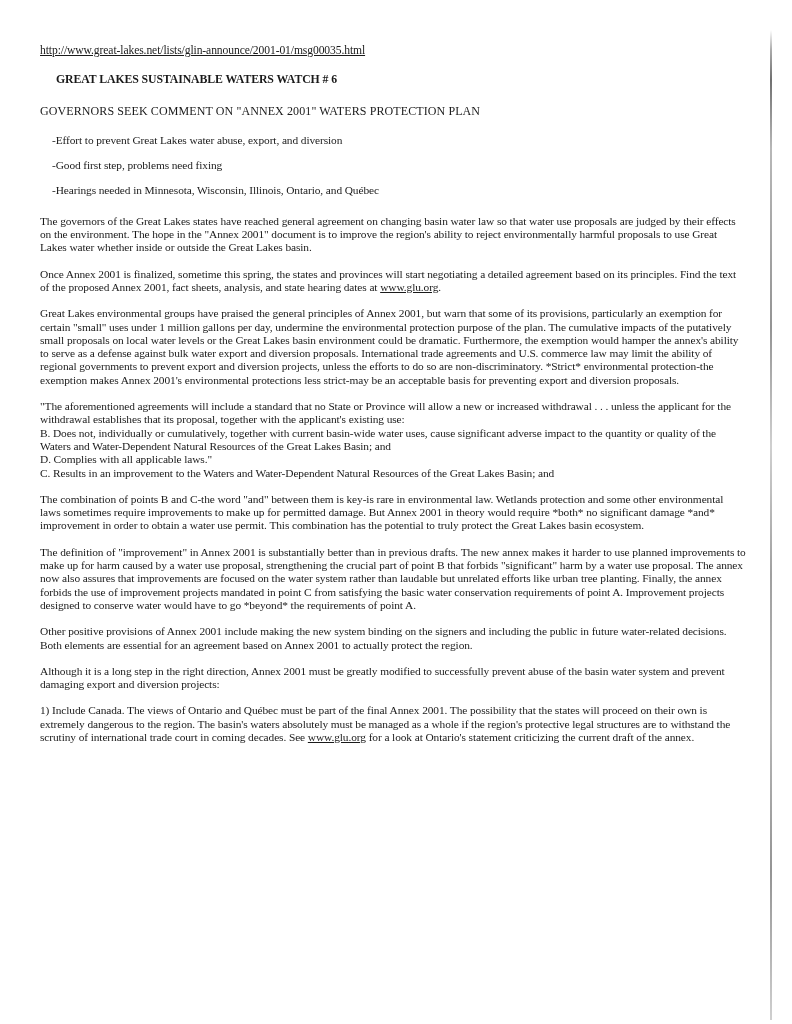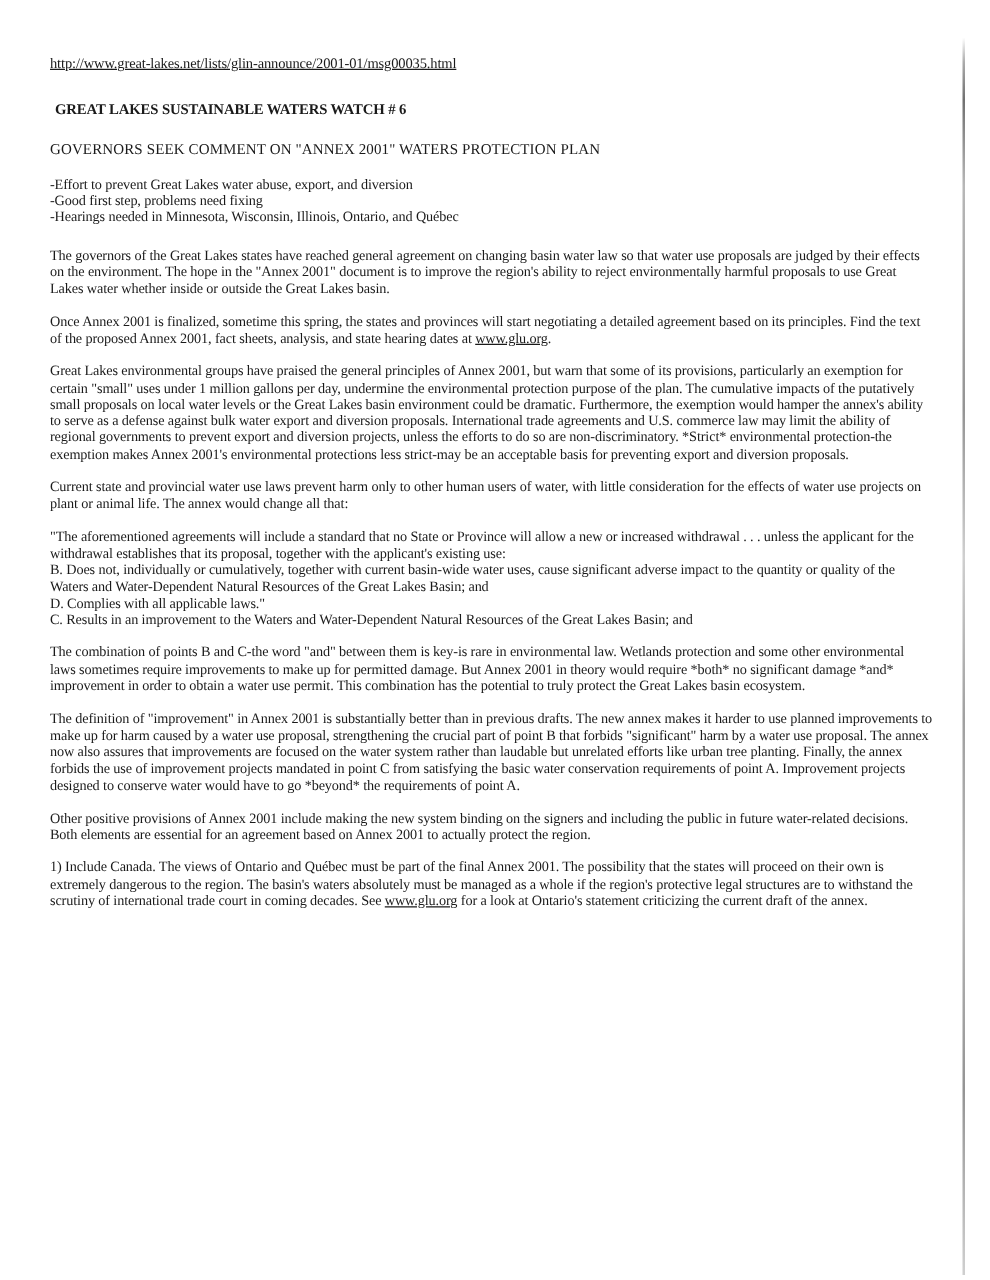--- a/index.html
+++ b/index.html
@@ -8,26 +8,26 @@
     font-family: "Liberation Serif", "DejaVu Serif", serif;
     color: #1a1a1a;
   }
   .page {
     position: absolute; left: 40px; top: 44px; width: 706px;
     font-size: 11.4px; line-height: 13.3px;
     letter-spacing: -0.1px;
   }
   .url {
     display: block; color: #1a1a1a; text-decoration: underline;
-    font-size: 11.6px; margin-bottom: 24px;
+    font-size: 11.6px; margin-bottom: 5px;
   }
-  .title, .subtitle { font-weight: bold; font-size: 11.8px; margin: 4px; }
+  .title, .subtitle { font-weight: bold; font-size: 11.8px; margin: 16px; }
   .headline { margin: 18px 0 16px 0; font-size: 12px; letter-spacing: 0.1px; }
   .bullets { margin: 0 0 17px 0; padding: 0; list-style: none; }
-  .bullets li { margin: 0; padding: 0; }
+  .bullets li { margin: 12px; padding: 0; }
   p { margin: 0 0 13px 0; }
   .quote-block { margin: 0 0 13px 0; }
   .quote-block div { margin: 0; }
   a.link { color: #1a1a1a; text-decoration: underline; }
   .scan-edge {
     position: absolute; top: 30px; right: 20px; width: 2px; height: 990px;
     background: linear-gradient(to bottom, #fff 0%, #888 2%, #333 5%, #999 12%, #666 30%, #bbb 42%, #777 55%, #999 70%, #666 85%, #bbb 100%);
     opacity: 0.7;
   }
 </style>
@@ -47,32 +47,32 @@
     <li>-Hearings needed in Minnesota, Wisconsin, Illinois, Ontario, and Québec</li>
   </ul>
 
   <p>The governors of the Great Lakes states have reached general agreement on changing basin water law so that water use proposals are judged by their effects on the environment. The hope in the "Annex 2001" document is to improve the region's ability to reject environmentally harmful proposals to use Great Lakes water whether inside or outside the Great Lakes basin.</p>
 
   <p><span>Once Annex 2001 is finalized, sometime this spring, the states and provinces will start negotiating a detailed agreement based on its principles. Find the text of the proposed Annex 2001, fact sheets, analysis, and state hearing dates at </span><a class="link">www.glu.org</a><span>.</span></p>
 
 
   <p>Great Lakes environmental groups have praised the general principles of Annex 2001, but warn that some of its provisions, particularly an exemption for certain "small" uses under 1 million gallons per day, undermine the environmental protection purpose of the plan. The cumulative impacts of the putatively small proposals on local water levels or the Great Lakes basin environment could be dramatic. Furthermore, the exemption would hamper the annex's ability to serve as a defense against bulk water export and diversion proposals. International trade agreements and U.S. commerce law may limit the ability of regional governments to prevent export and diversion projects, unless the efforts to do so are non-discriminatory. *Strict* environmental protection-the exemption makes Annex 2001's environmental protections less strict-may be an acceptable basis for preventing export and diversion proposals.</p>
 
-  <p>Current state and provincial water use laws prevent harm only to other human users of water, with little consideration for the effects of water use projects on plant or animal life. The annex would change all that:</p>
 
   <div class="quote-block">
     <div>"The aforementioned agreements will include a standard that no State or Province will allow a new or increased withdrawal . . . unless the applicant for the withdrawal establishes that its proposal, together with the applicant's existing use:</div>
     <div>B. Does not, individually or cumulatively, together with current basin-wide water uses, cause significant adverse impact to the quantity or quality of the Waters and Water-Dependent Natural Resources of the Great Lakes Basin; and</div>
     <div>D. Complies with all applicable laws."</div>
     <div>C. Results in an improvement to the Waters and Water-Dependent Natural Resources of the Great Lakes Basin; and</div>
   </div>
 
   <p>The combination of points B and C-the word "and" between them is key-is rare in environmental law. Wetlands protection and some other environmental laws sometimes require improvements to make up for permitted damage. But Annex 2001 in theory would require *both* no significant damage *and* improvement in order to obtain a water use permit. This combination has the potential to truly protect the Great Lakes basin ecosystem.</p>
 
   <p>The definition of "improvement" in Annex 2001 is substantially better than in previous drafts. The new annex makes it harder to use planned improvements to make up for harm caused by a water use proposal, strengthening the crucial part of point B that forbids "significant" harm by a water use proposal. The annex now also assures that improvements are focused on the water system rather than laudable but unrelated efforts like urban tree planting. Finally, the annex forbids the use of improvement projects mandated in point C from satisfying the basic water conservation requirements of point A. Improvement projects designed to conserve water would have to go *beyond* the requirements of point A.</p>
 
   <p>Other positive provisions of Annex 2001 include making the new system binding on the signers and including the public in future water-related decisions. Both elements are essential for an agreement based on Annex 2001 to actually protect the region.</p>
 
+  <p>Although it is a long step in the right direction, Annex 2001 must be greatly modified to successfully prevent abuse of the basin water system and prevent damaging export and diversion projects:</p>
 
   <p><span>1)  Include Canada. The views of Ontario and Québec must be part of the final Annex 2001. The possibility that the states will proceed on their own is extremely dangerous to the region. The basin's waters absolutely must be managed as a whole if the region's protective legal structures are to withstand the scrutiny of international trade court in coming decades. See </span><a class="link">www.glu.org</a><span> for a look at Ontario's statement criticizing the current draft of the annex.</span></p>
 </div>
 
 <div class="scan-edge"></div>
 
 </body></html>

